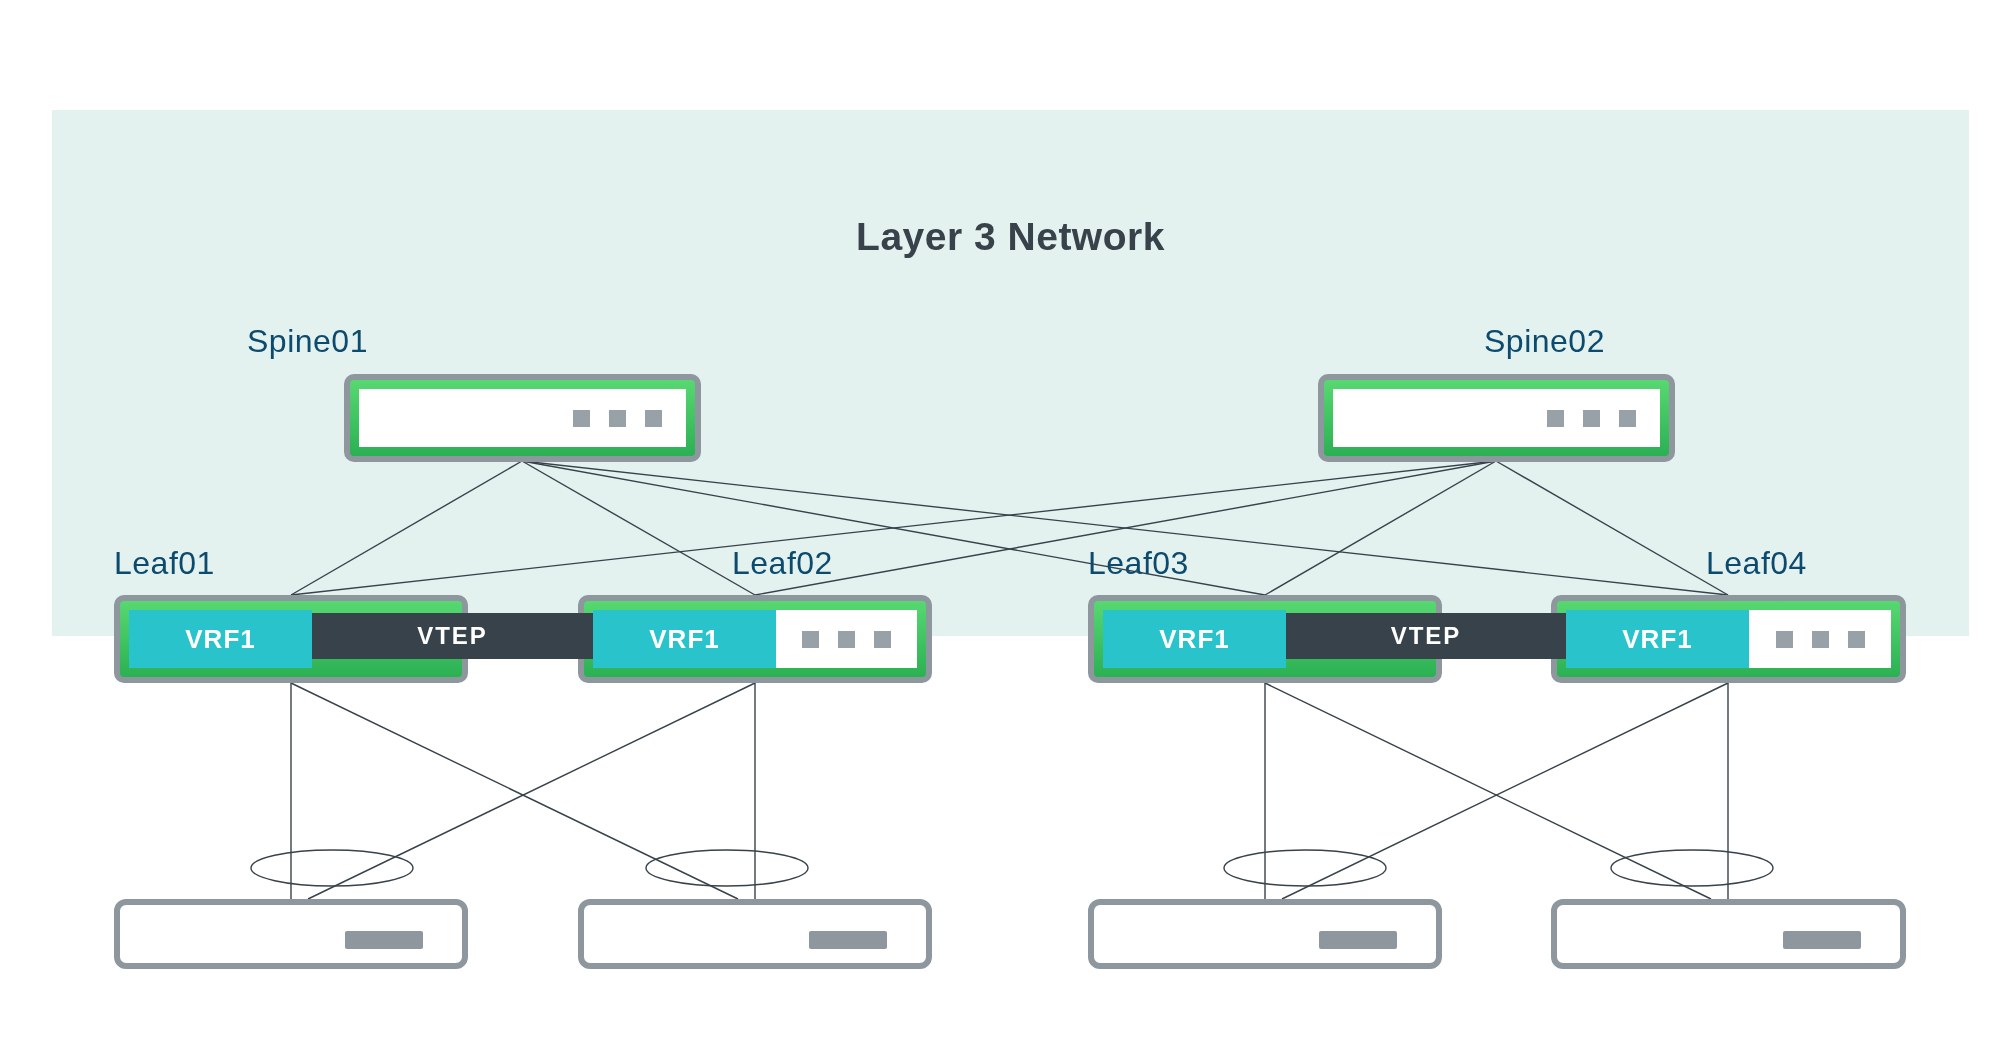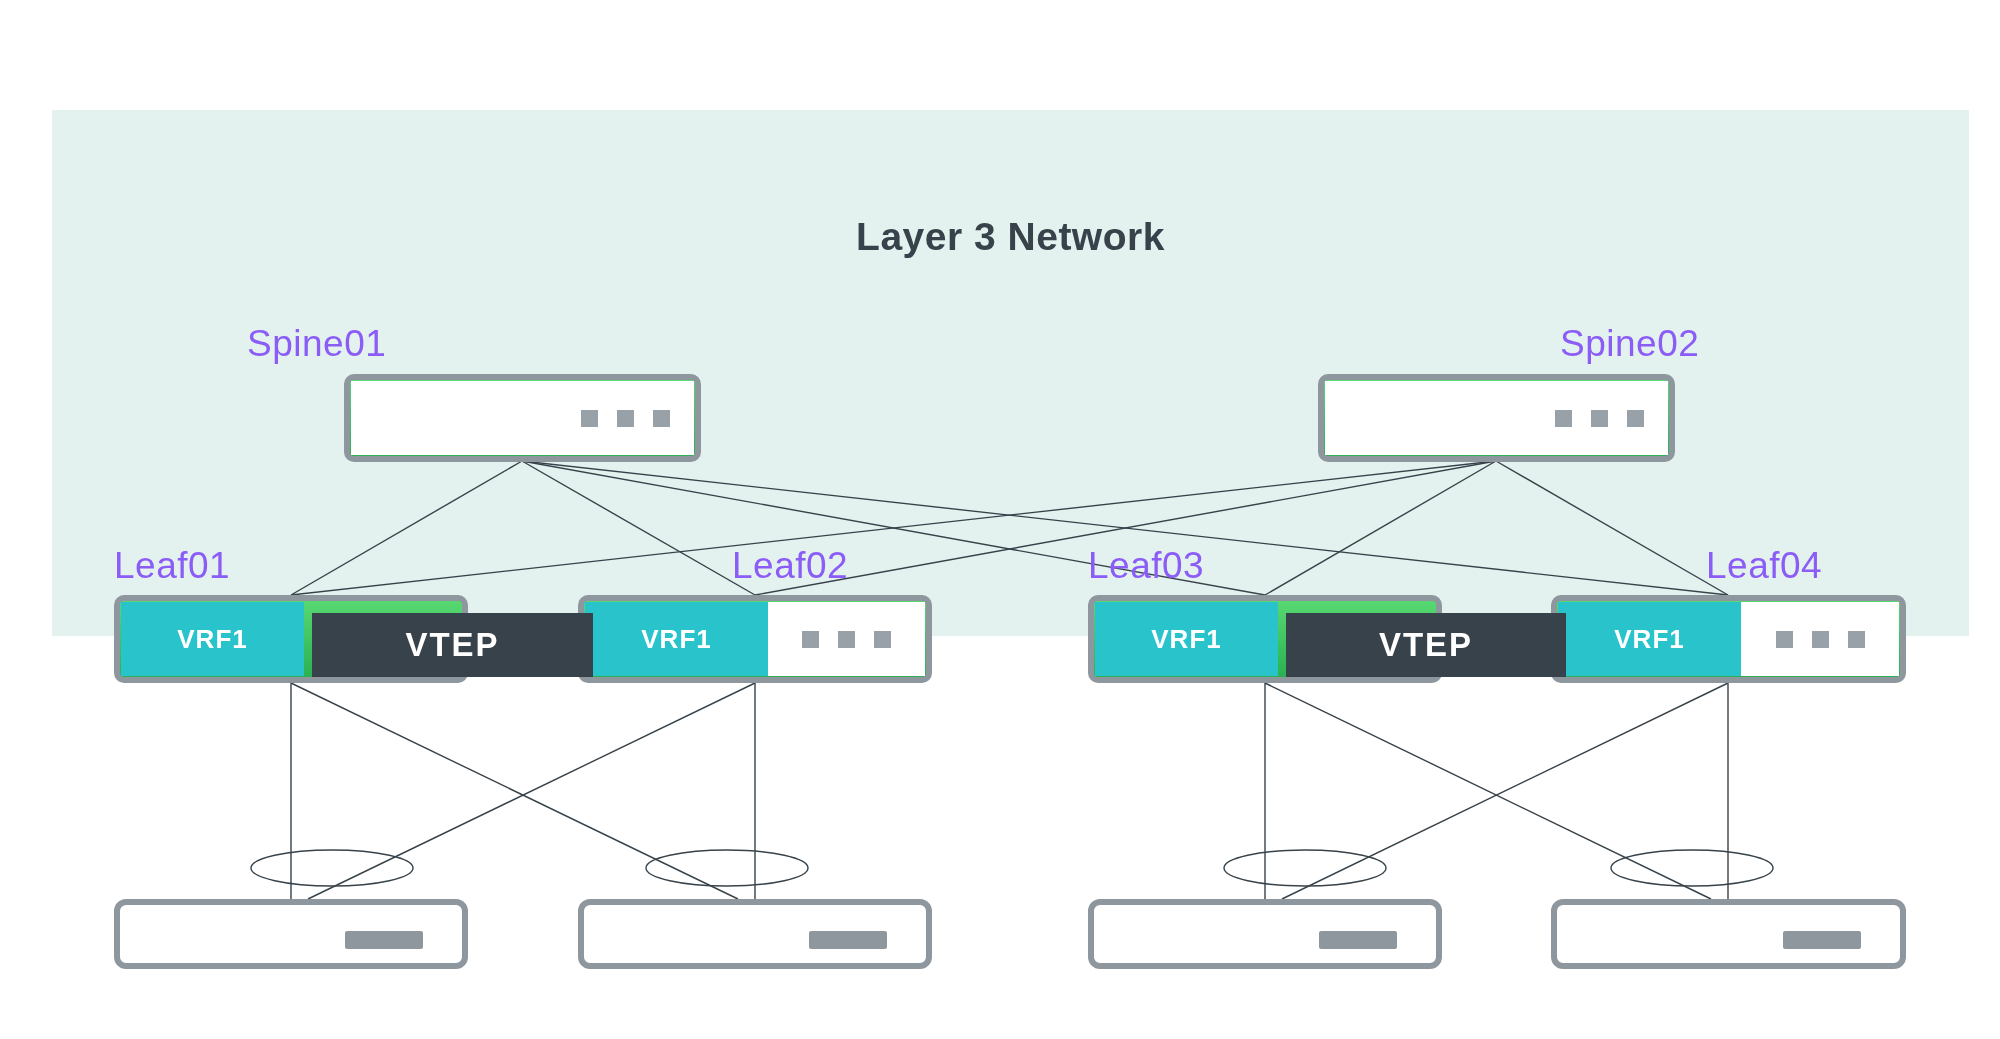--- a/index.html
+++ b/index.html
@@ -39,33 +39,33 @@
     z-index: 1;
   }
   .wires line, .wires ellipse {
     stroke: var(--line, #37424a);
     stroke-width: 1.4;
     fill: none;
   }
 
   .label {
     position: absolute;
-    font-size: 37px;
-    color: #8b5cf6;
+    font-size: 32px;
+    color: #0c4a6e;
     letter-spacing: 0.5px;
     z-index: 2;
   }
 
   .switch {
     position: absolute;
     height: 88px;
     border: 6px solid var(--border-gray, #8e979e);
     border-radius: 10px;
     background: linear-gradient(180deg, var(--switch-green-top, #57d871) 0%, var(--switch-green-bottom, #2bb053) 100%);
-    padding: 1px;
+    padding: 9px;
     z-index: 2;
   }
   .switch-inner {
     width: 100%; height: 100%;
     background: #ffffff;
     display: flex;
     align-items: center;
   }
   .spine-inner { justify-content: flex-end; padding-right: 24px; }
   .leaf-inner  { background: transparent; }
@@ -83,25 +83,25 @@
     display: flex; align-items: center; justify-content: center;
   }
   .leaf-rest { flex: 1; height: 100%; }
   .ports {
     background: #ffffff;
     display: flex; align-items: center; justify-content: center;
   }
 
   .vtep {
     position: absolute;
-    height: 64px;
+    height: 46px;
     background: var(--vtep-dark, #37424a);
     color: #ffffff;
     font-weight: bold;
-    font-size: 33px;
+    font-size: 24px;
     letter-spacing: 2px;
     display: flex; align-items: center; justify-content: center;
     z-index: 3;
   }
 
   .server {
     position: absolute;
     height: 70px;
     border: 6px solid var(--border-gray, #8e979e);
     border-radius: 12px;
@@ -148,21 +148,21 @@
     </g>
     <g>
       <ellipse cx="332" cy="855" rx="81" ry="18"></ellipse>
       <ellipse cx="727" cy="855" rx="81" ry="18"></ellipse>
       <ellipse cx="1305" cy="855" rx="81" ry="18"></ellipse>
       <ellipse cx="1692" cy="855" rx="81" ry="18"></ellipse>
     </g>
   </svg>
 
   <div class="label" style="left:247px; top:310px;">Spine01</div>
-  <div class="label" style="left:1560px; top:310px;">Spine02</div>
+  <div class="label" style="left:1484px; top:310px;">Spine02</div>
   <div class="label" style="left:114px; top:532px;text-align:right;">Leaf01</div>
   <div class="label" style="left:732px; top:532px; width:200px; text-align:left;">Leaf02</div>
   <div class="label" style="left:1088px; top:532px;text-align:center;">Leaf03</div>
   <div class="label" style="left:1706px; top:532px; width:200px; text-align:left;">Leaf04</div>
 
   <div class="switch spine" style="left:344px; top:361px; width:357px;">
     <div class="switch-inner spine-inner">
       <div class="dots">
         <span class="dot"></span>
         <span class="dot"></span>

